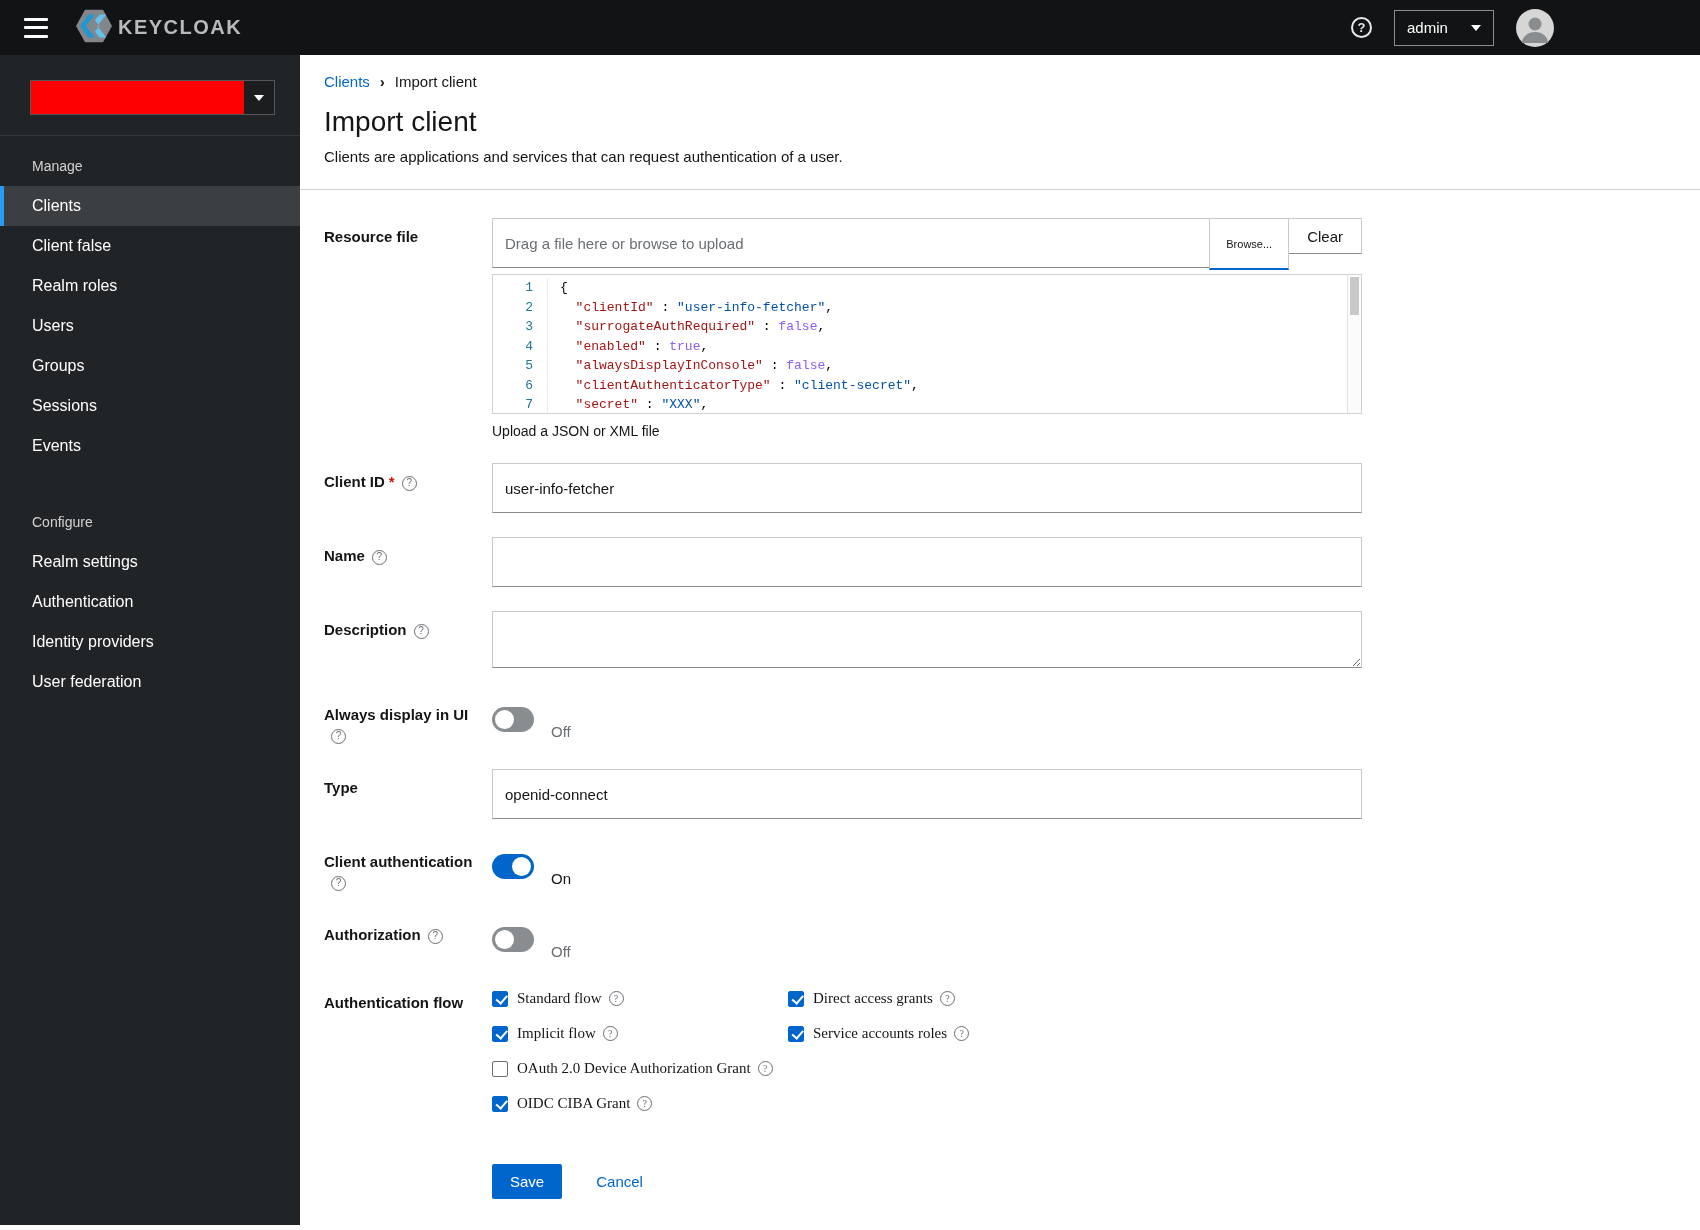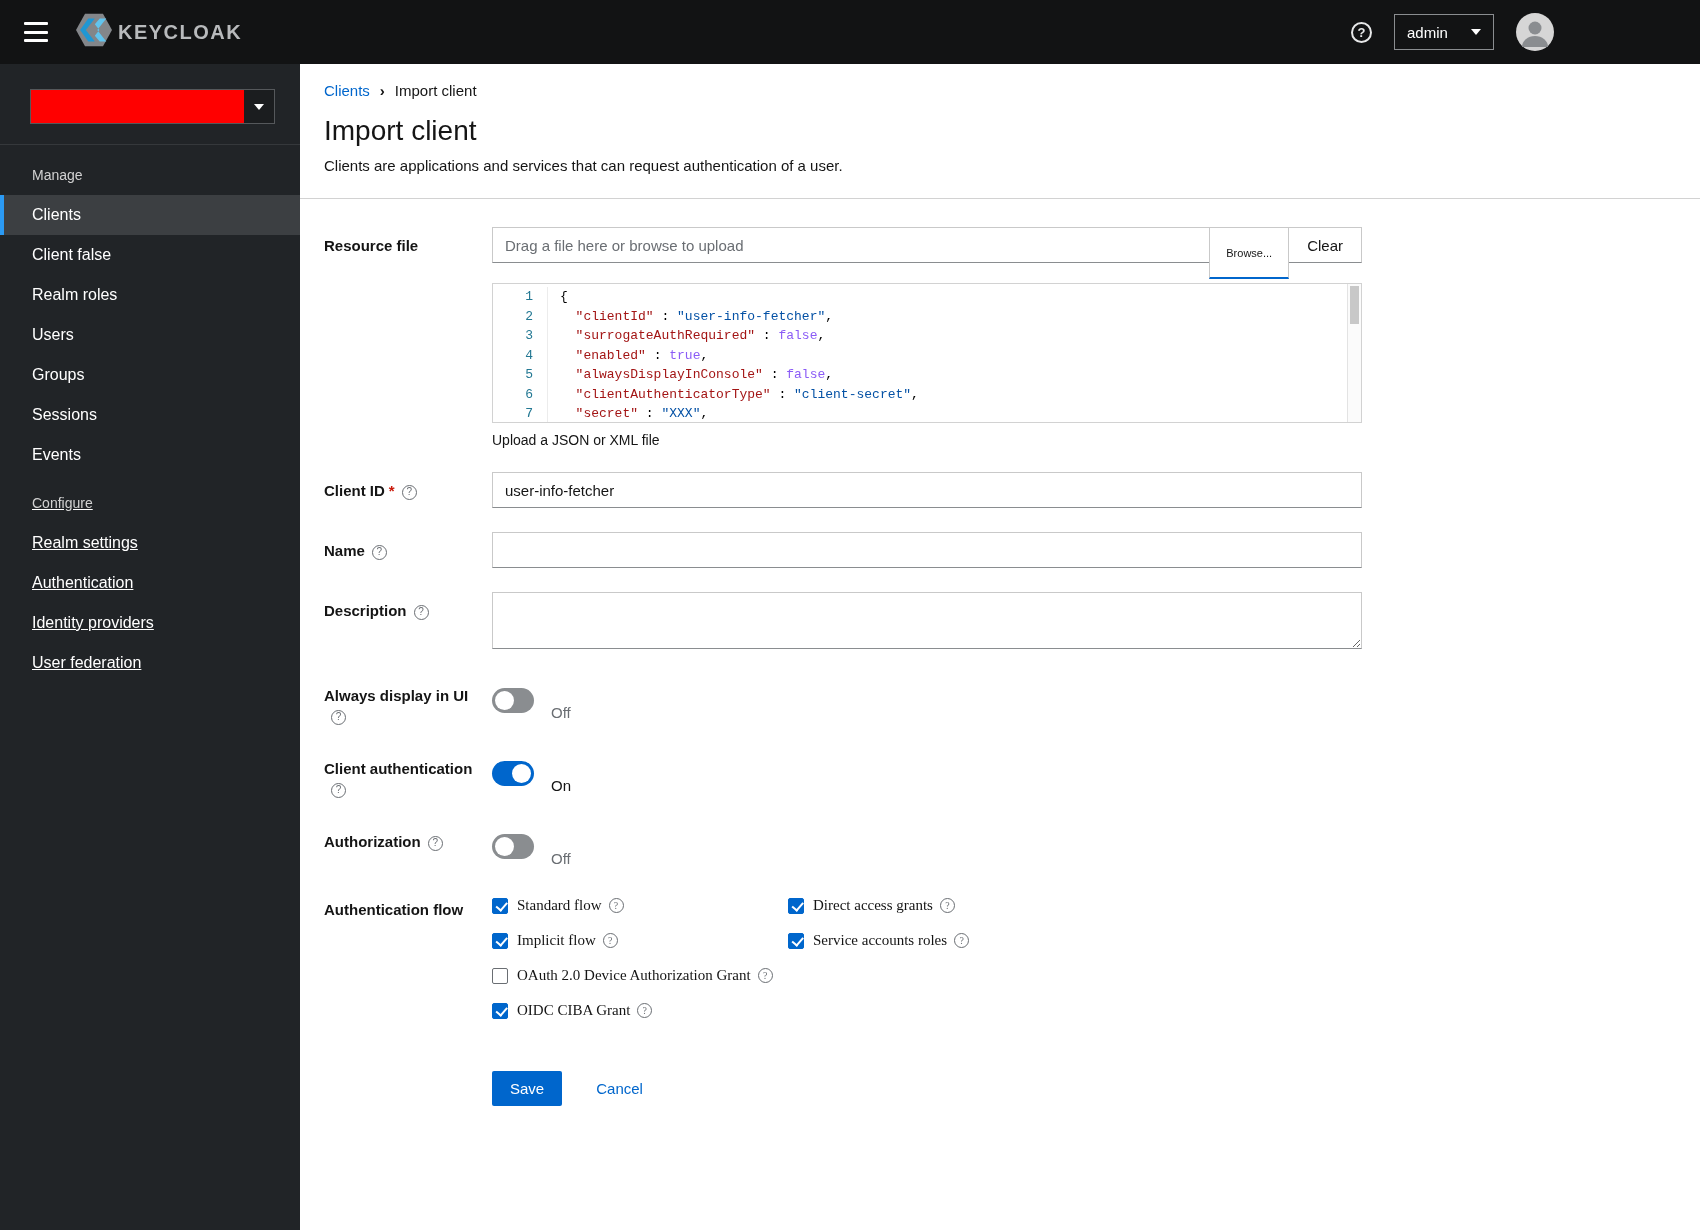--- a/index.html
+++ b/index.html
@@ -6,21 +6,21 @@
   html, body { width: 1700px; height: 1230px; }
   body {
     font-family: "Liberation Sans", sans-serif;
     background: #ffffff;
     color: #151515;
     overflow: hidden;
   }
 
   
   .topbar {
-    height: 64px;
+    height: 55px;
     background: #121314;
     display: flex;
     align-items: center;
     justify-content: space-between;
     padding-left: 24px;
     padding-right: 146px;
   }
   .topbar-left { display: flex; align-items: center; gap: 28px; }
   .hamburger {
     width: 24px; height: 20px;
@@ -66,21 +66,21 @@
     width: 245px; height: 35px; border: 1px solid #55585b;
     display: flex; cursor: pointer;
   }
   .realm-red { flex: 1; background: #ff0000; }
   .realm-caret {
     width: 30px; display: flex; align-items: center; justify-content: center;
     background: #1b1d1f;
   }
   .nav { padding-top: 22px; }
   .nav-section { margin-bottom: 8px; }
-  .nav-section + .nav-section { margin-top: 20px; text-decoration: underline; }
+  .nav-section + .nav-section { margin-top: 48px; }
   .nav-heading {
     font-size: 14px; color: #d2d2d2; padding: 0 0 12px 32px;
   }
   .nav-item {
     height: 40px; display: flex; align-items: center;
     padding-left: 32px; font-size: 16px; color: #ffffff; cursor: pointer;
   }
   .nav-item.current {
     background: #3c3f42;
     border-left: 4px solid #2b9af3;
@@ -107,21 +107,21 @@
   }
   .req { color: #c9190b; margin-left: 4px; }
   .help-icon {
     display: inline-flex; align-items: center; justify-content: center;
     width: 15px; height: 15px; border: 1px solid #6a6e73; border-radius: 50%;
     font-size: 10px; color: #6a6e73; margin-left: 7px; font-weight: normal;
     vertical-align: 1px; cursor: pointer;
   }
 
   .text-input, .textarea-input {
-    width: 100%; height: 36px;
+    width: 100%; height: 50px;
     border: 1px solid #c9c9c9; border-bottom-color: #8a8d90;
     padding: 0 12px; font-size: 15px; color: #151515;
     font-family: "Liberation Sans", sans-serif; background: #fff;
   }
   .text-input::placeholder { color: #6a6e73; }
   .textarea-input { height: 57px; padding: 7px 12px; resize: vertical; }
 
   
   .upload-group { display: flex; }
   .upload-group .text-input { flex: 1; border-right: none; }
@@ -362,20 +362,24 @@
           <span>Always display in UI</span><span class="help-icon">?</span>
         </div>
         <div class="toggle-wrap">
           <div class="switch">
               <div class="knob"></div>
             </div>
           <span class="switch-label">Off</span>
         </div>
       </div>
 
+      <div class="form-row">
+        <div class="form-label">Type</div>
+        <div><input class="text-input" type="text" value="openid-connect" style=""></div>
+      </div>
 
       <div class="form-row">
         <div class="form-label">
           <span>Client authentication</span><span class="help-icon">?</span>
         </div>
         <div class="toggle-wrap on">
           <div class="switch">
               <div class="knob"></div>
             </div>
           <span class="switch-label">On</span>

